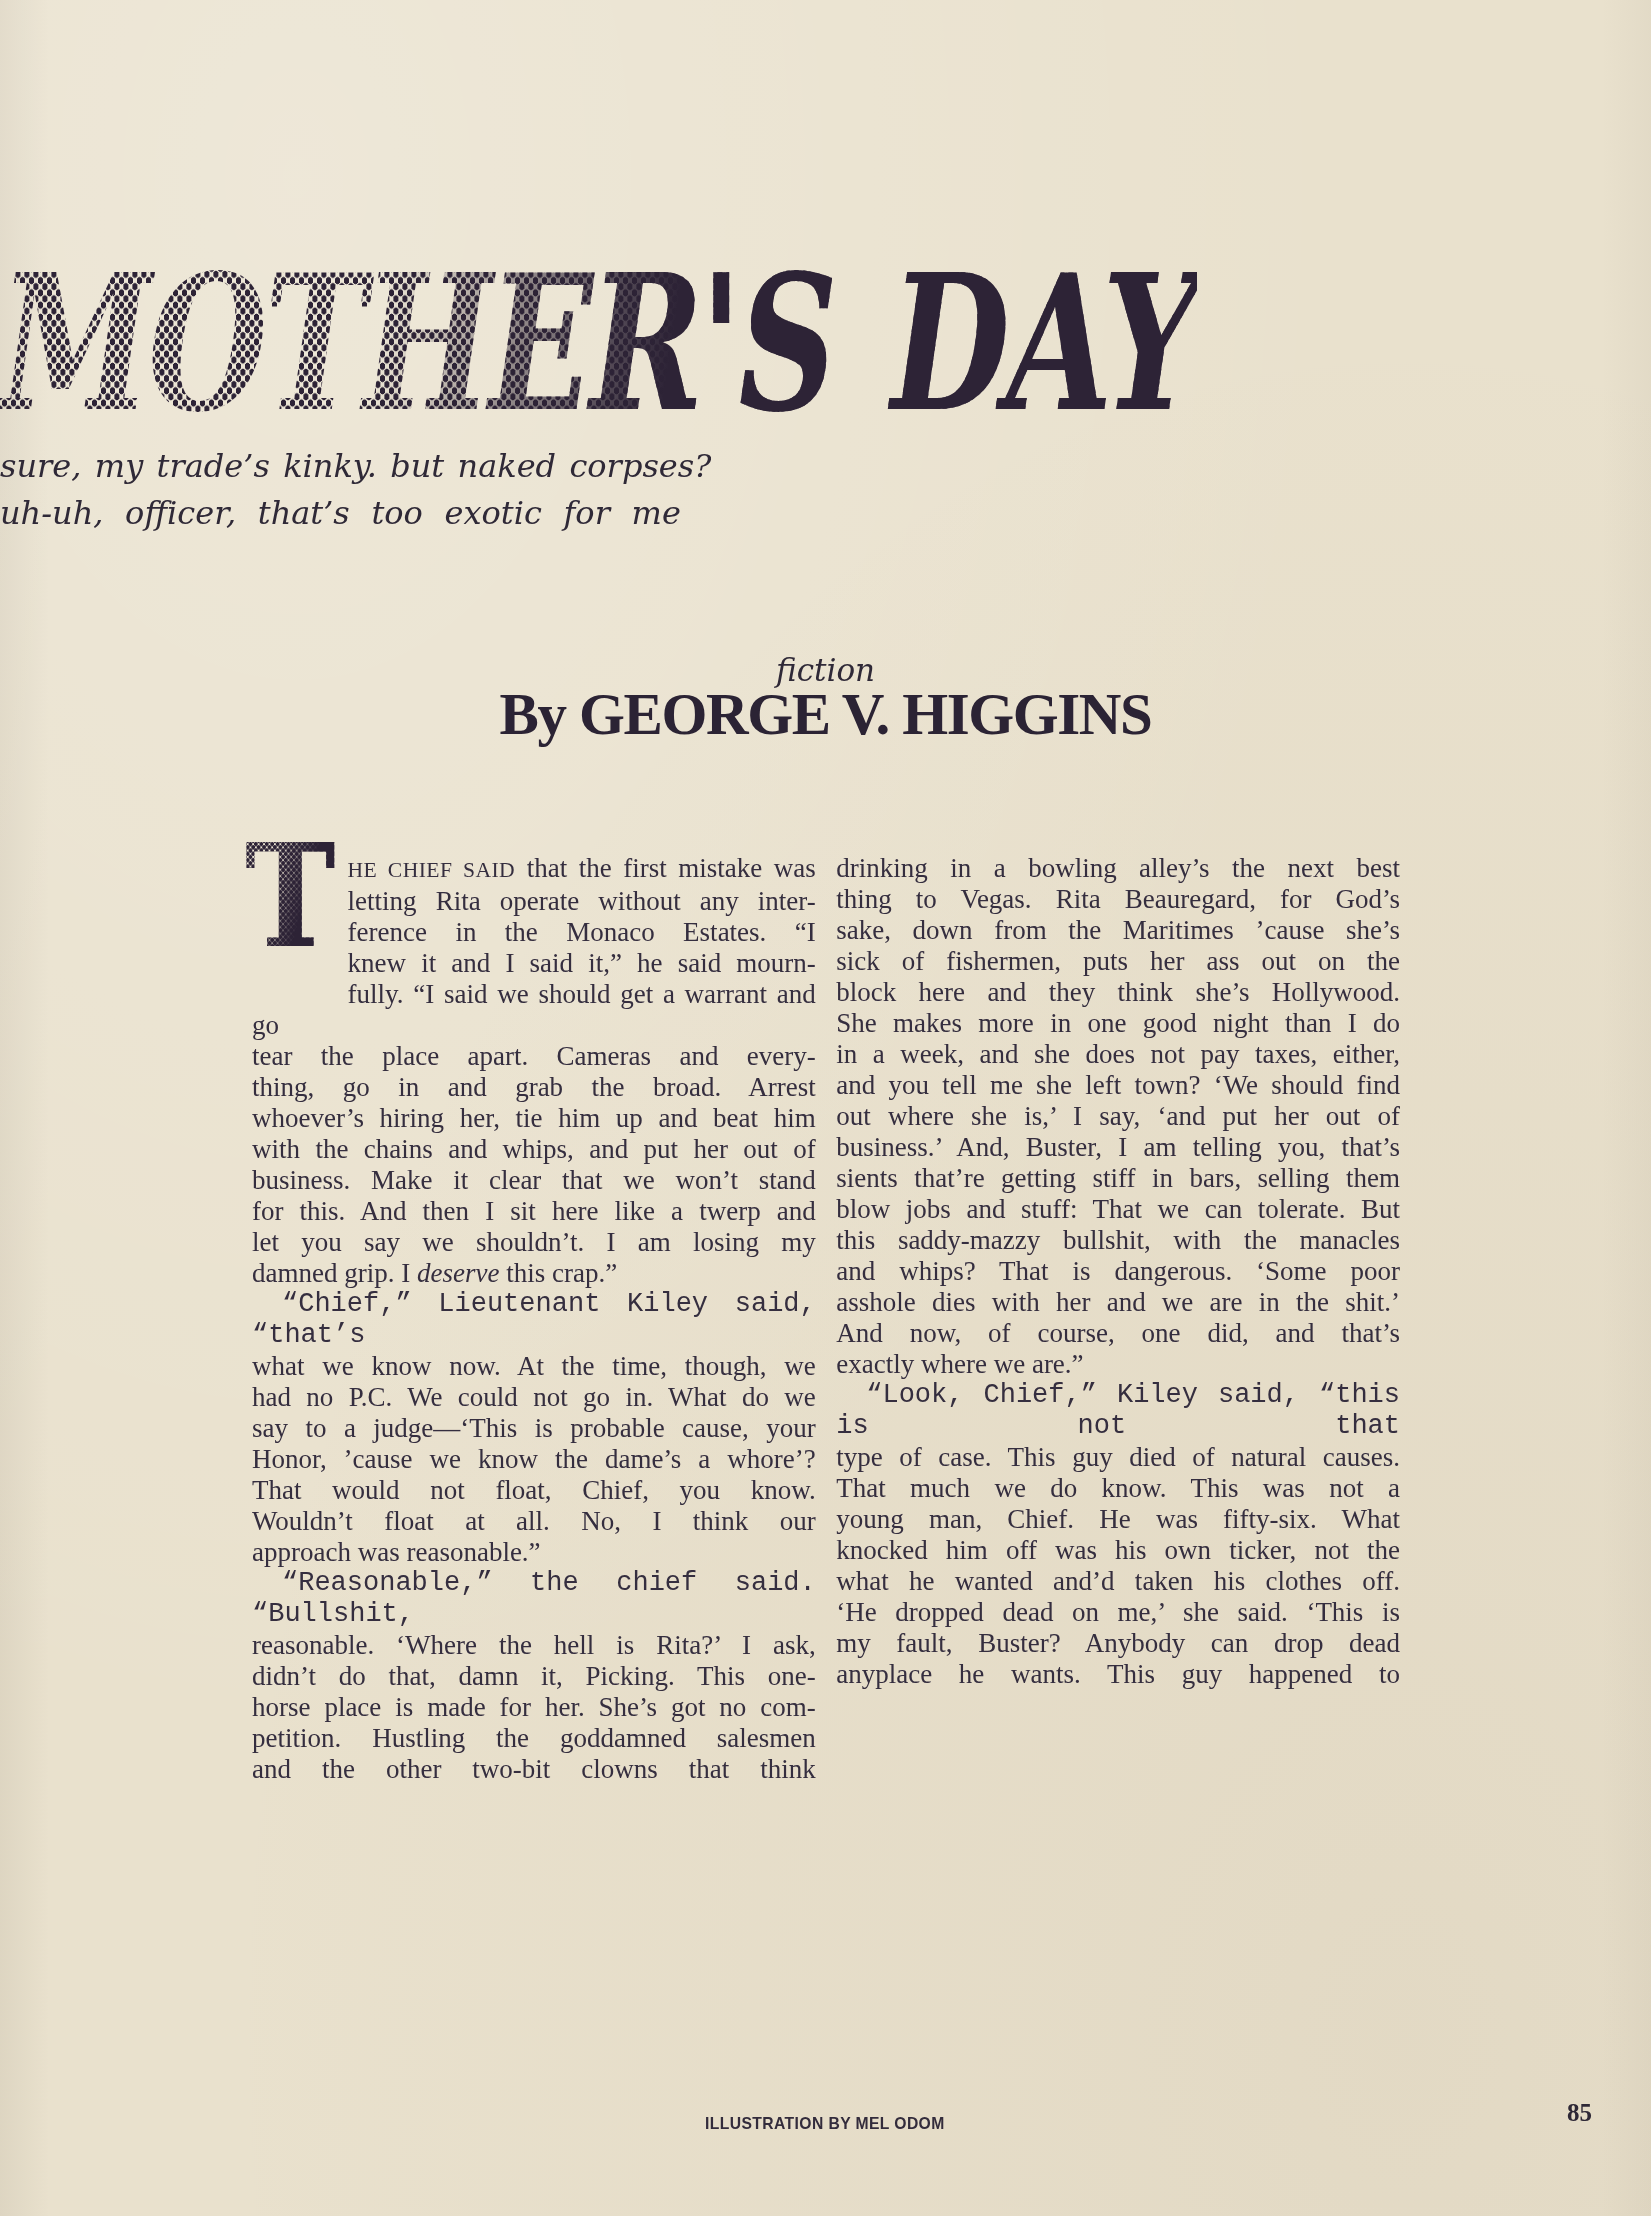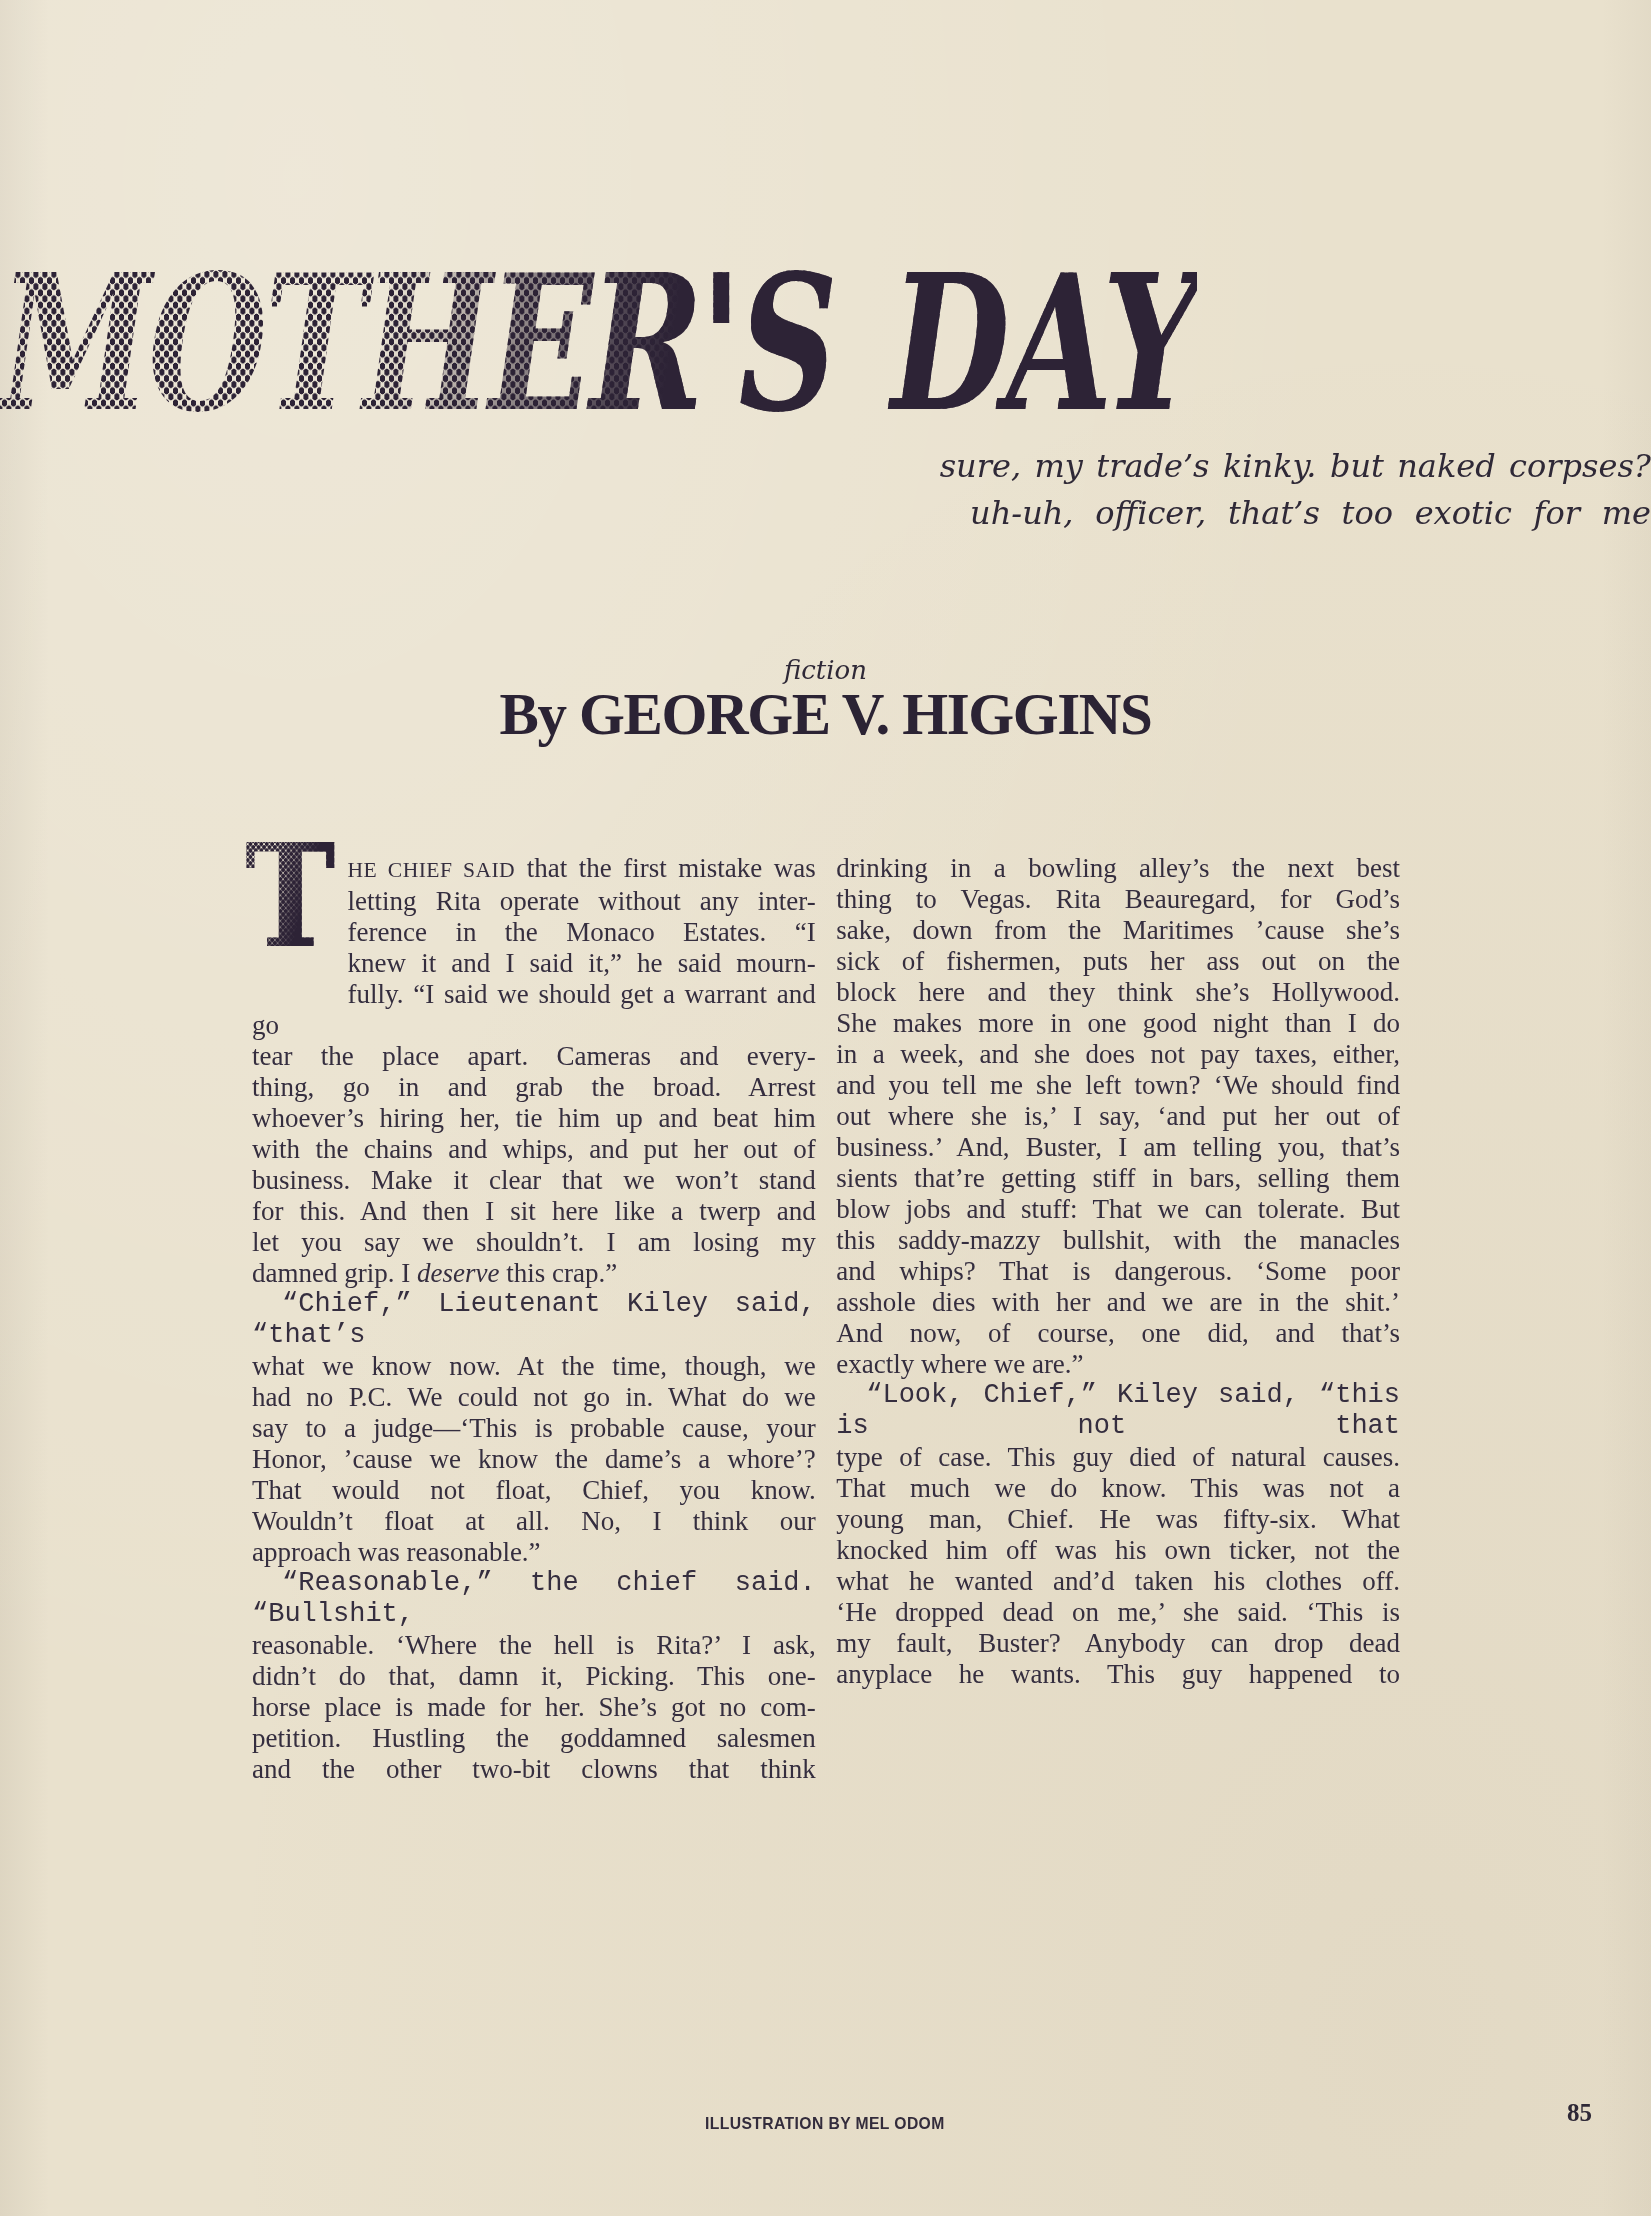--- a/index.html
+++ b/index.html
@@ -25,30 +25,30 @@
     background-image:
       linear-gradient(102deg, rgba(45,35,54,0) 32%, #2d2336 56%),
       radial-gradient(circle, #2d2336 2.5px, rgba(45,35,54,0) 2.9px),
       radial-gradient(circle, #2d2336 2.5px, rgba(45,35,54,0) 2.9px);
     background-size:100% 100%, 9px 9px, 9px 9px;
     background-position:0 0, 0 0, 4.4px 4.4px;
     -webkit-background-clip:text; background-clip:text;
   }
 
   .subtitle{
-    position:absolute; top:443px; left:0; width:100%; text-align:right;
+    position:absolute; top:443px; left:0; width:100%; text-align:left;
     font-family:"DejaVu Serif", serif; font-style:italic;
     font-size:32px; line-height:47px; color:#2f2937;
   }
   .subtitle .l1{word-spacing:0.10em;}
   .subtitle .l2{word-spacing:0.36em;}
 
   .genre{
     position:absolute; top:650px; left:0; width:100%; text-align:center;
-    font-family:"DejaVu Serif", serif; font-style:italic; font-size:26px; line-height:41px;
+    font-family:"DejaVu Serif", serif; font-style:italic; font-size:31px; line-height:41px;
     color:#2f2937;
   }
   .byline{
     position:absolute; top:682px; left:0; width:100%; text-align:center;
     font-family:"Liberation Serif", serif; font-weight:bold;
     font-size:59px; line-height:1.1; letter-spacing:-1.4px; color:#2b2334;
   }
 
   
   .columns{

